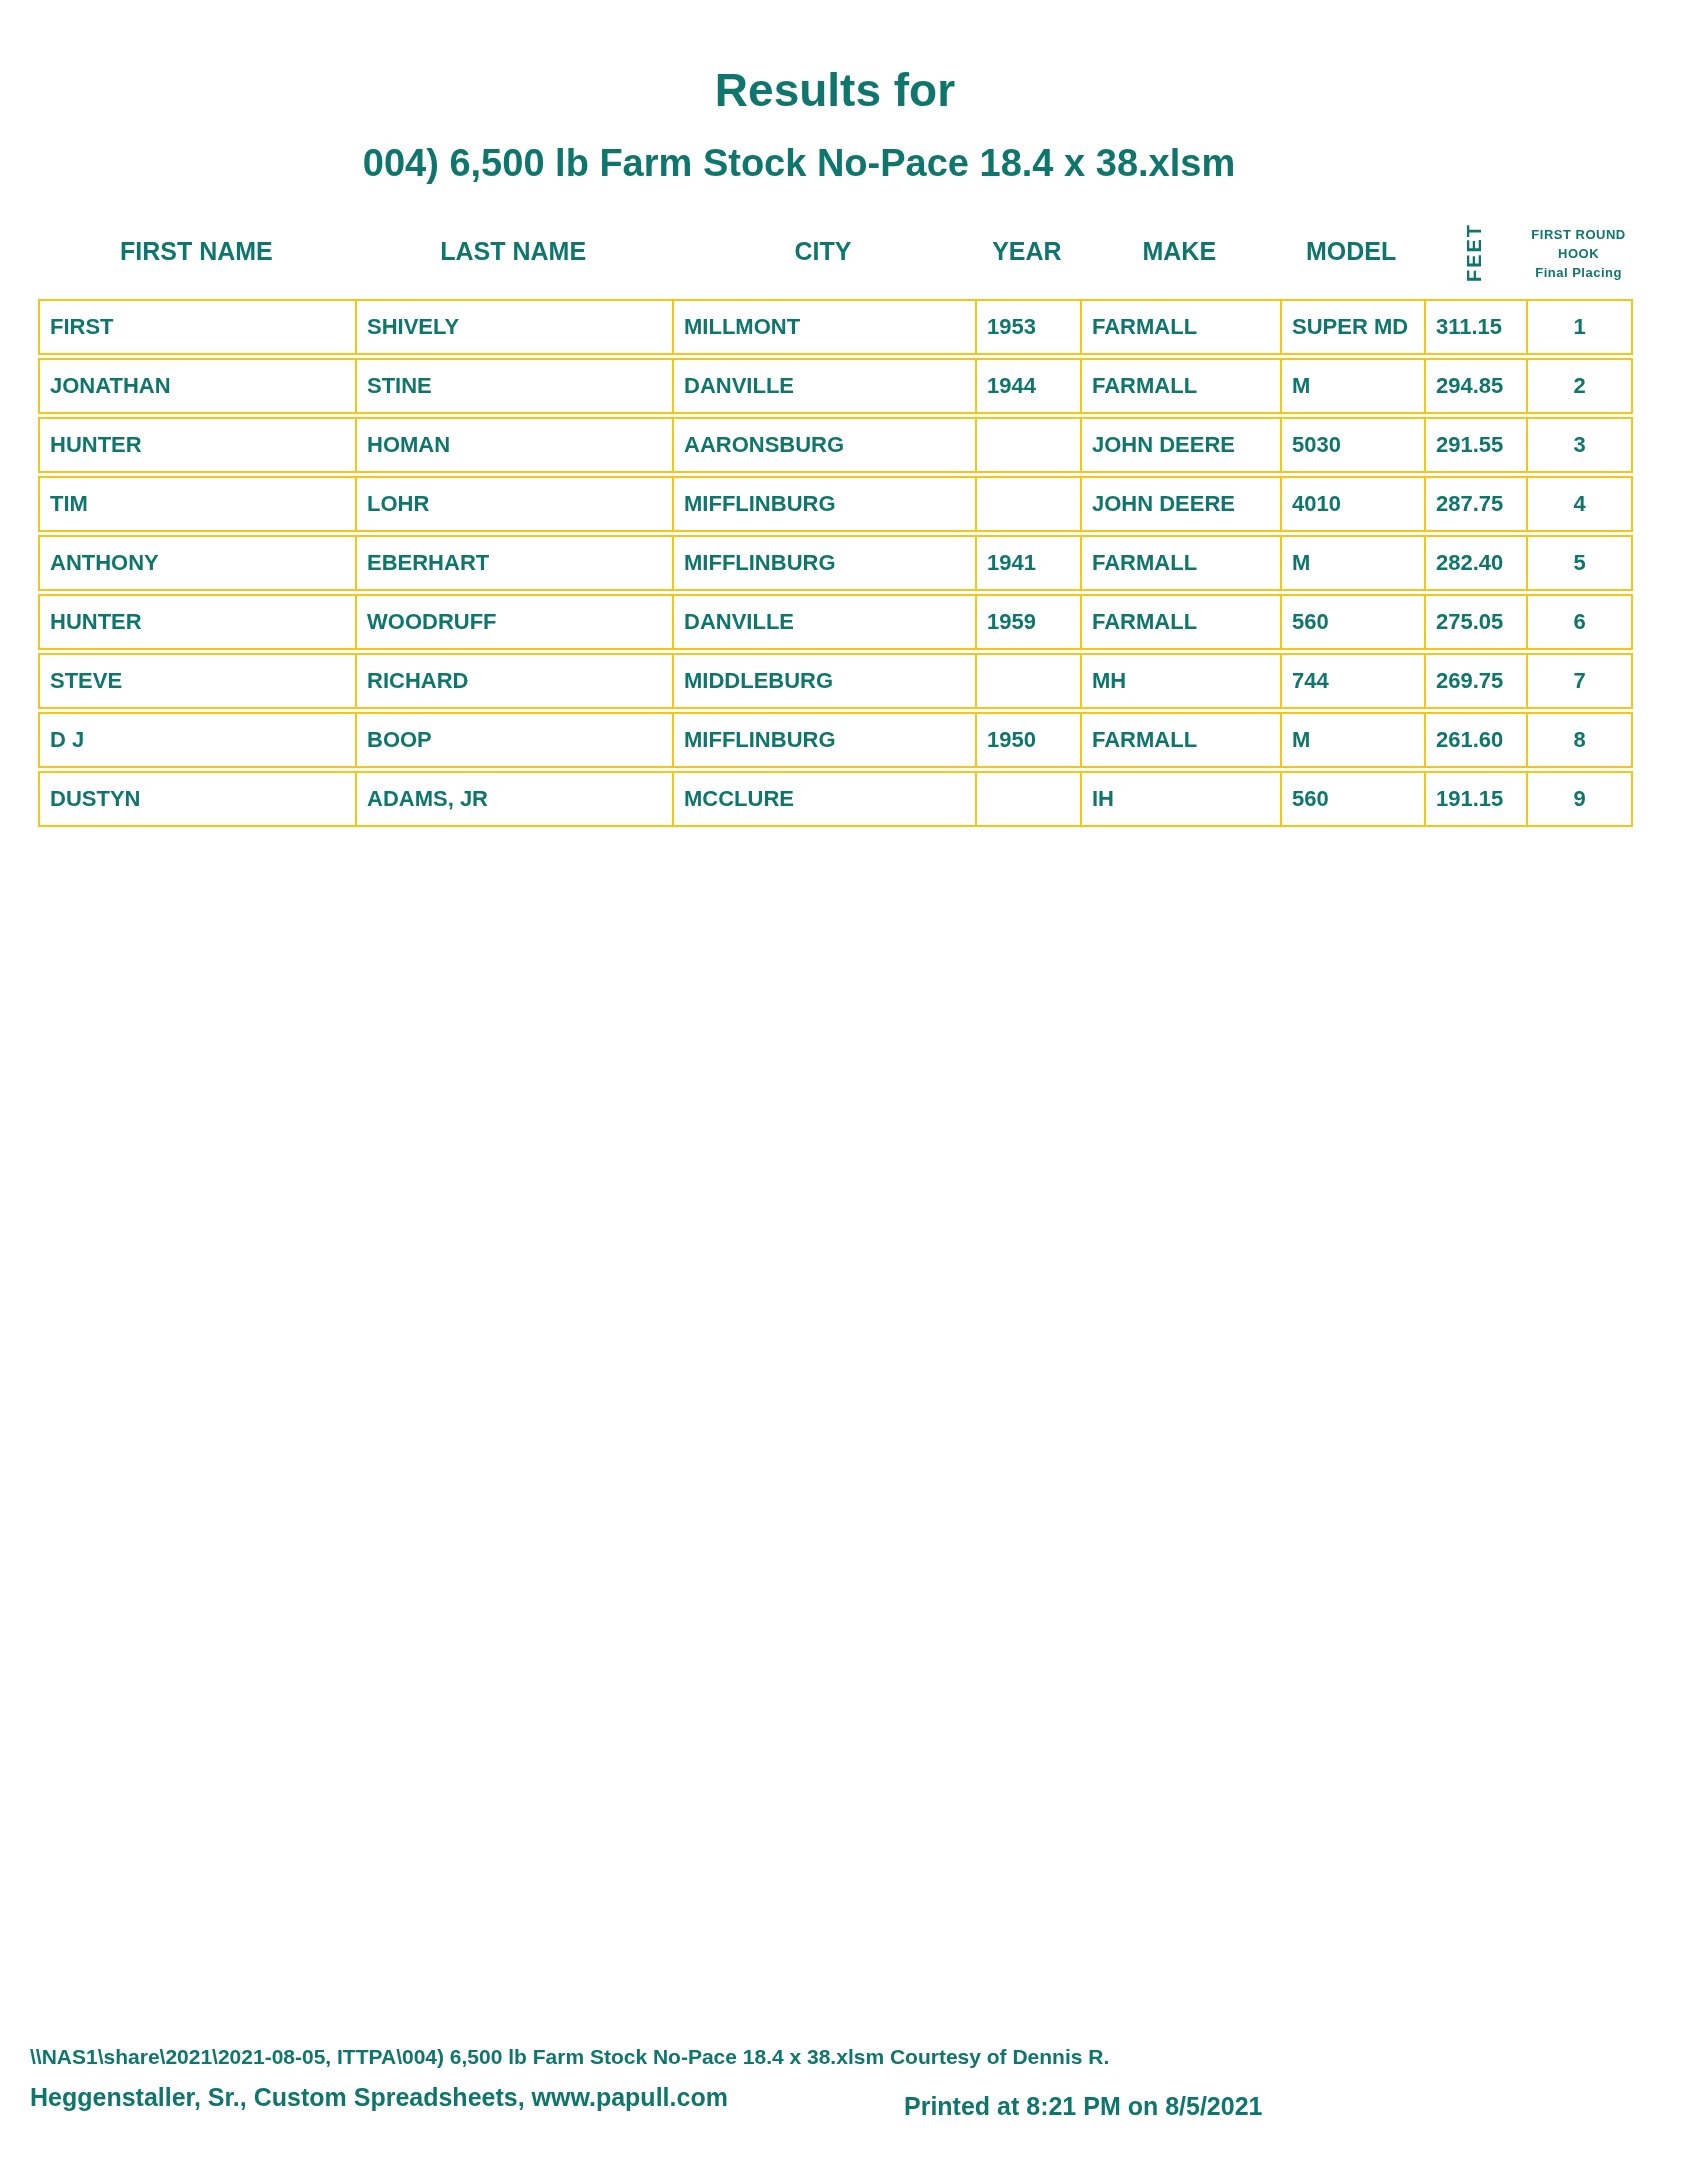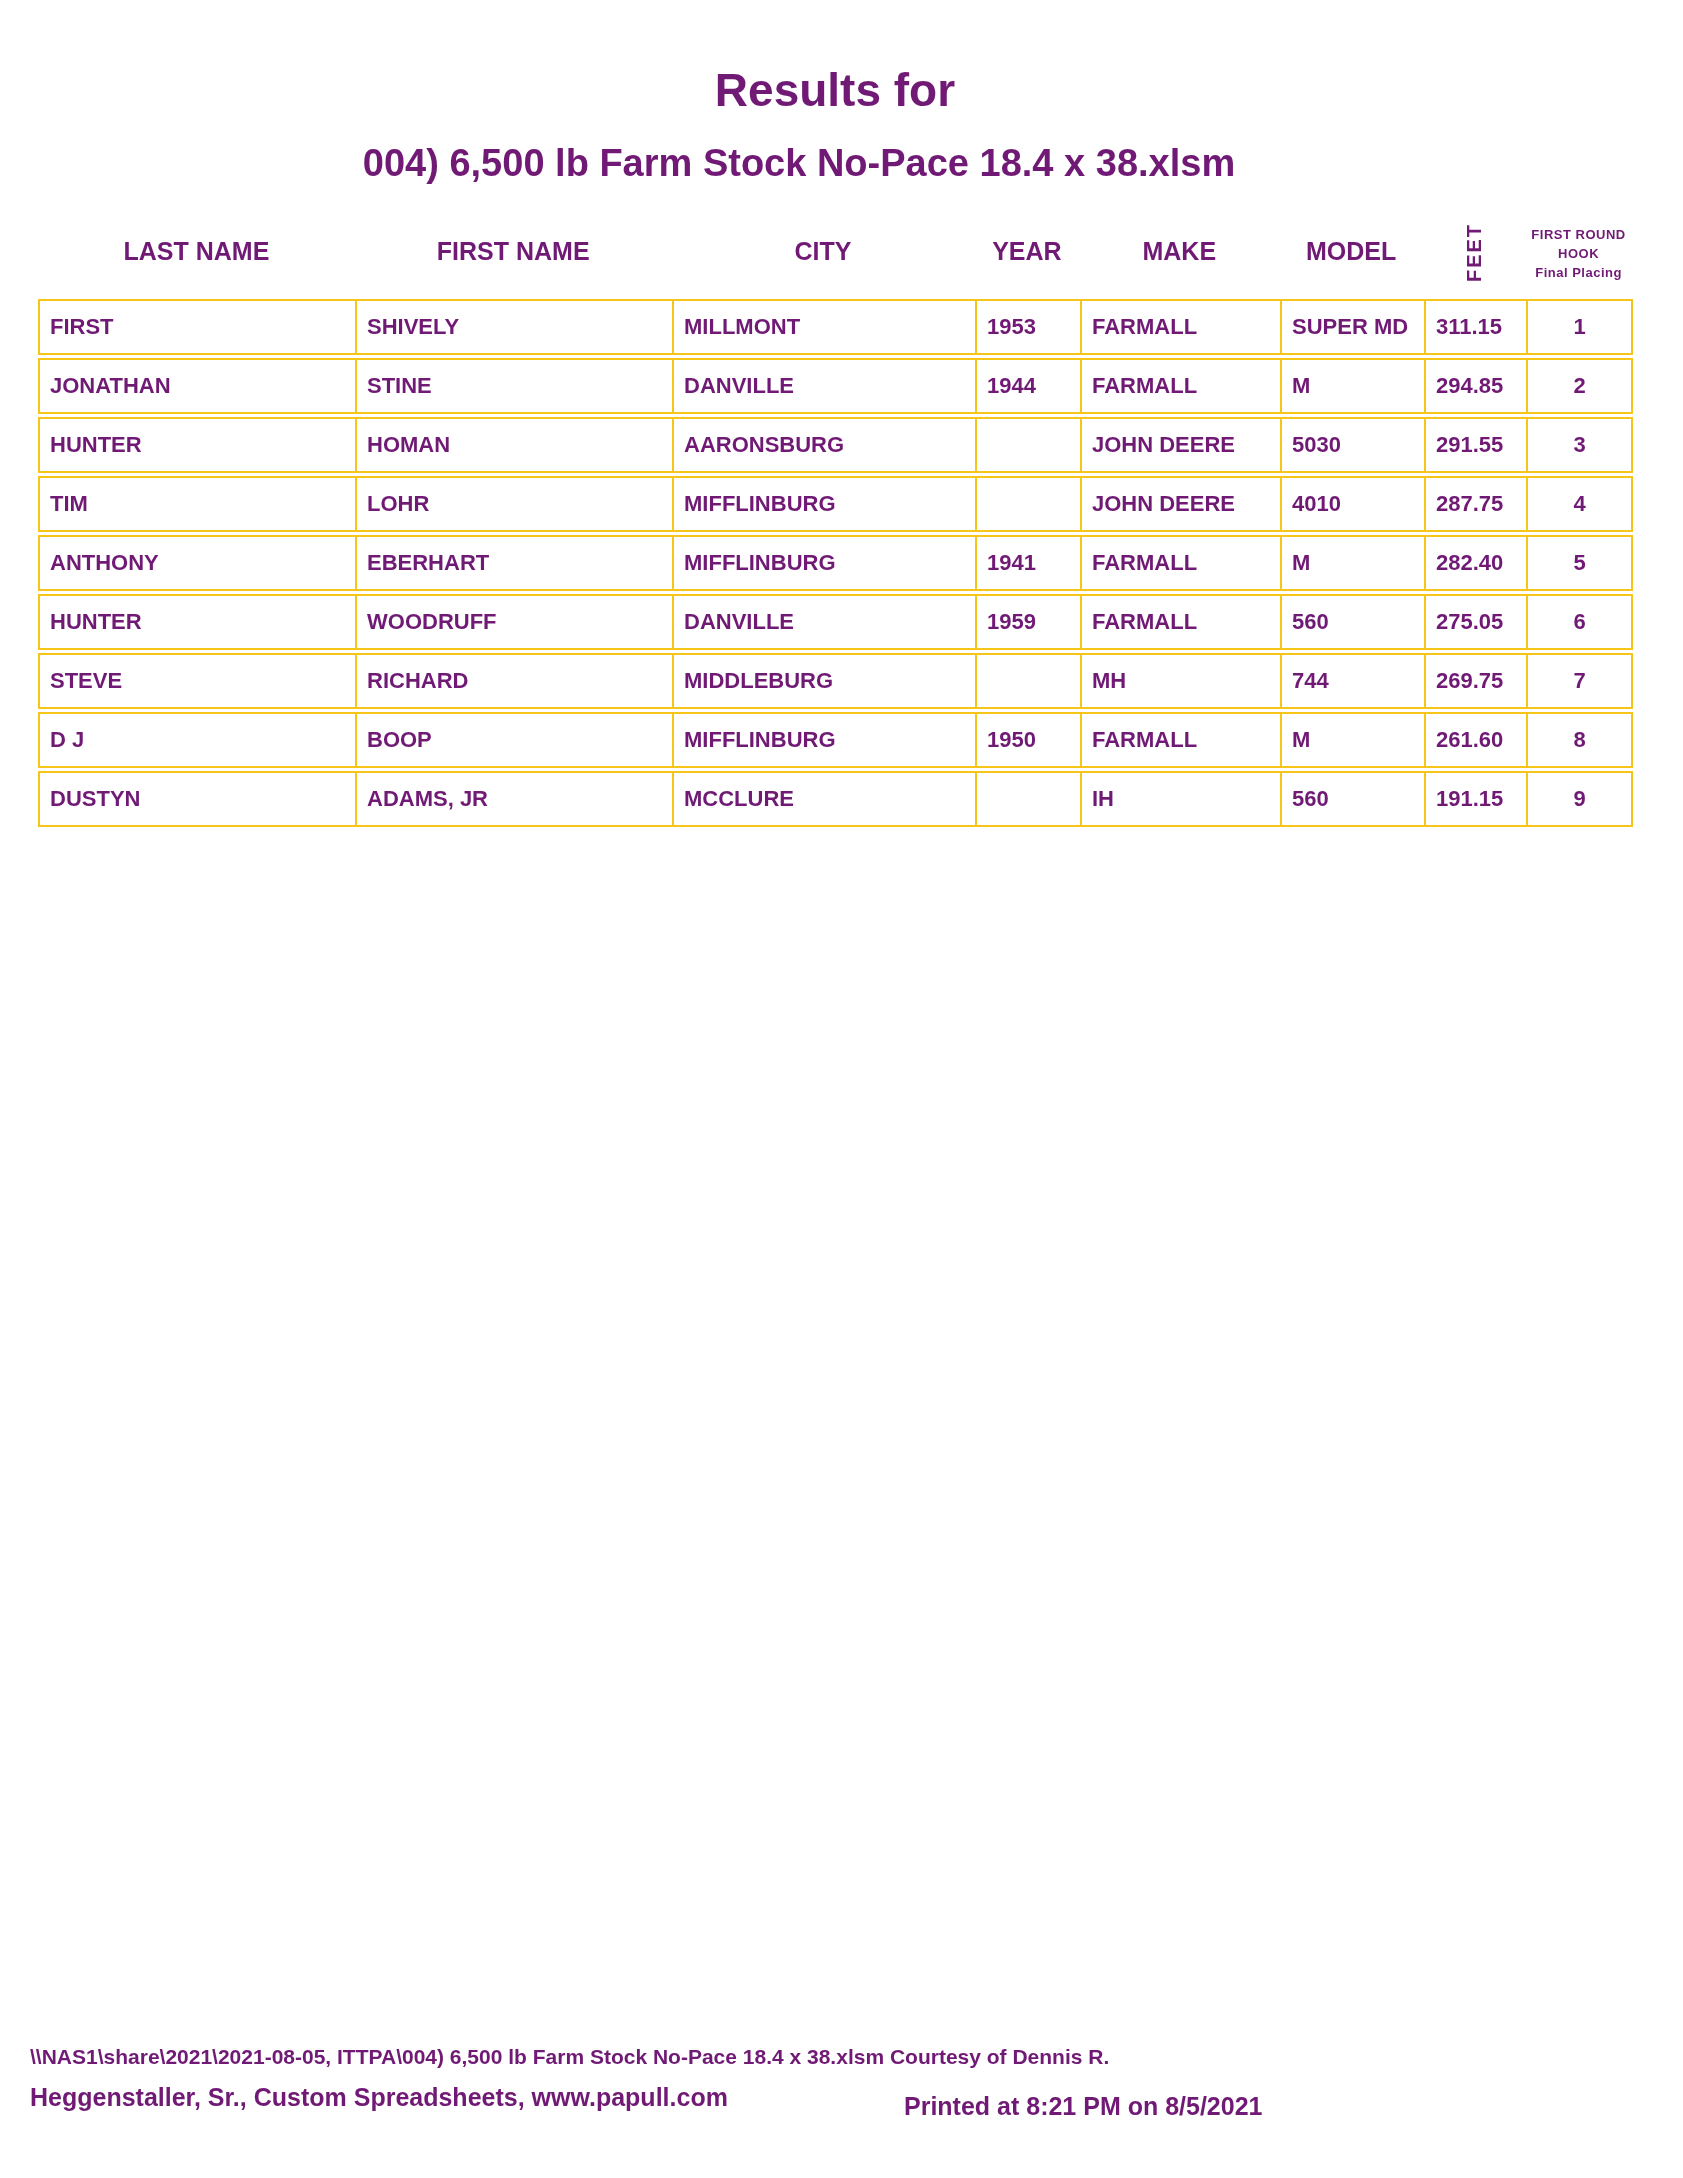--- a/index.html
+++ b/index.html
@@ -4,21 +4,21 @@
 <style>
   :root { --gold: #F5C518; }
   html, body { margin: 0; padding: 0; background: #ffffff; }
   .page {
     position: relative;
     width: 1683px;
     height: 2178px;
     background: #ffffff;
     font-family: "Liberation Sans", sans-serif;
     font-weight: bold;
-    color: #701a75;
+    color: #0f766e;
     overflow: hidden;
   }
   .title1 {
     position: absolute;
     left: 38px; top: 65px; width: 1594px;
     text-align: center;
     font-size: 46px;
     line-height: 1.1;
   }
   .title2 {
@@ -115,25 +115,25 @@
 </style>
 </head>
 <body>
 
 <div class="page">
 
   <div class="title1">Results for</div>
   <div class="title2">004) 6,500 lb Farm Stock No-Pace 18.4 x 38.xlsm</div>
 
   <div class="header-row">
+    <div class="hc c0">
+      <span class="hlabel">FIRST NAME</span>
+    </div>
     <div class="hc c1">
       <span class="hlabel">LAST NAME</span>
-    </div>
-    <div class="hc c0">
-      <span class="hlabel">FIRST NAME</span>
     </div>
     <div class="hc c2">
       <span class="hlabel">CITY</span>
     </div>
     <div class="hc c3">
       <span class="hlabel">YEAR</span>
     </div>
     <div class="hc c4">
       <span class="hlabel">MAKE</span>
     </div>

